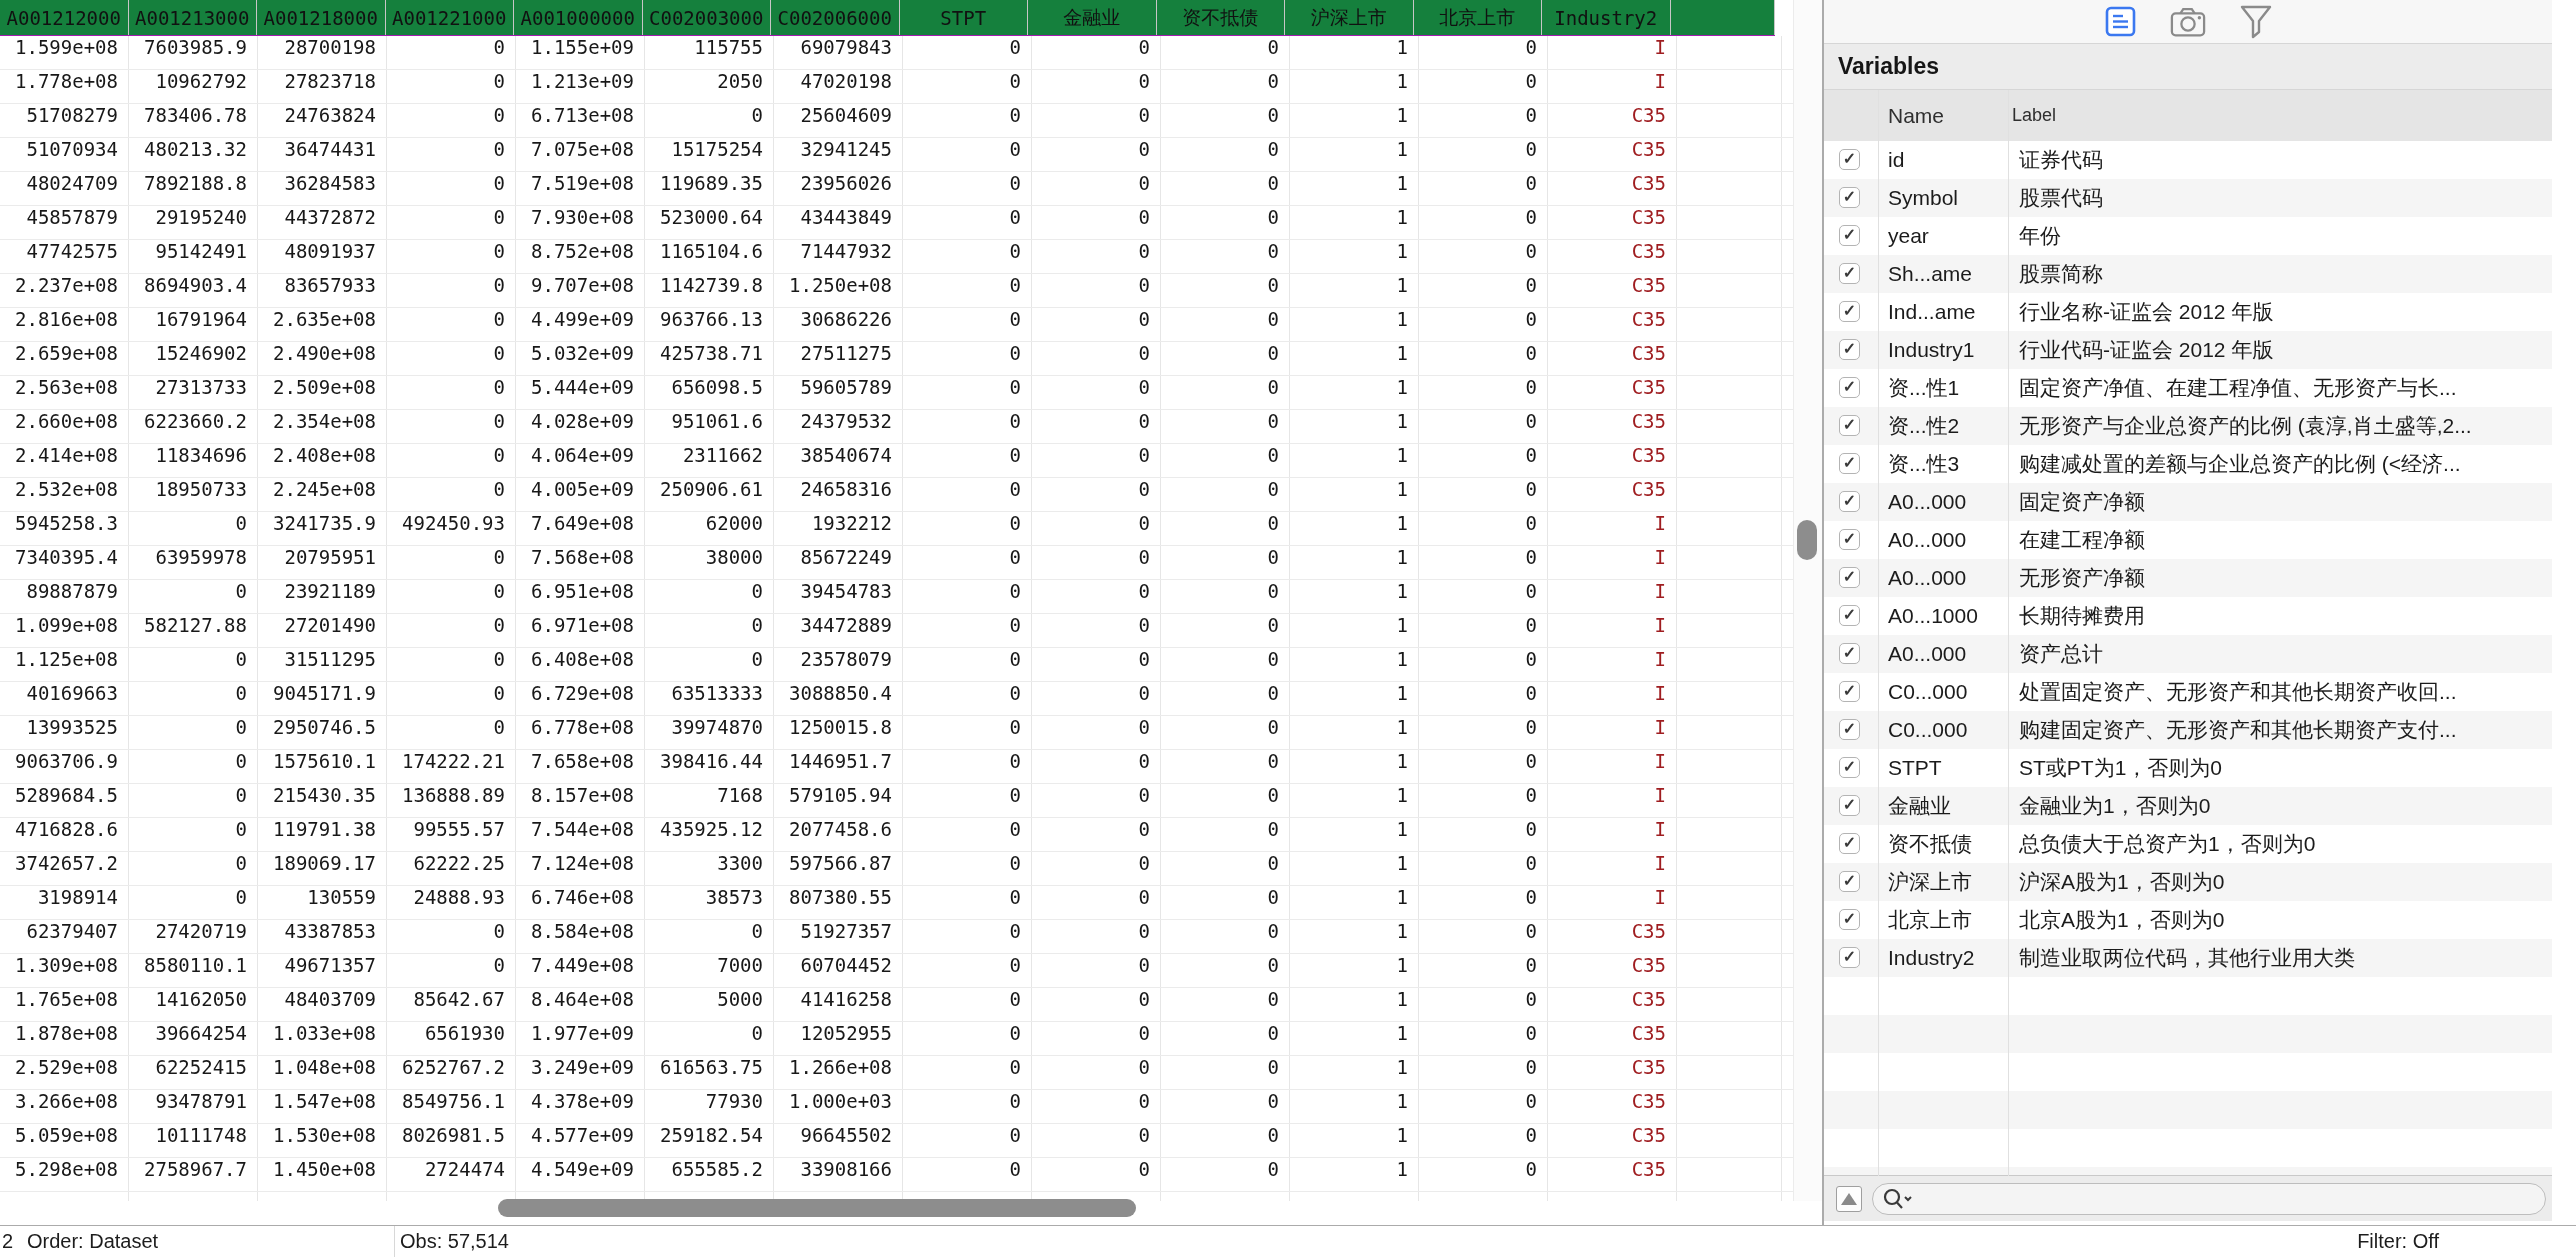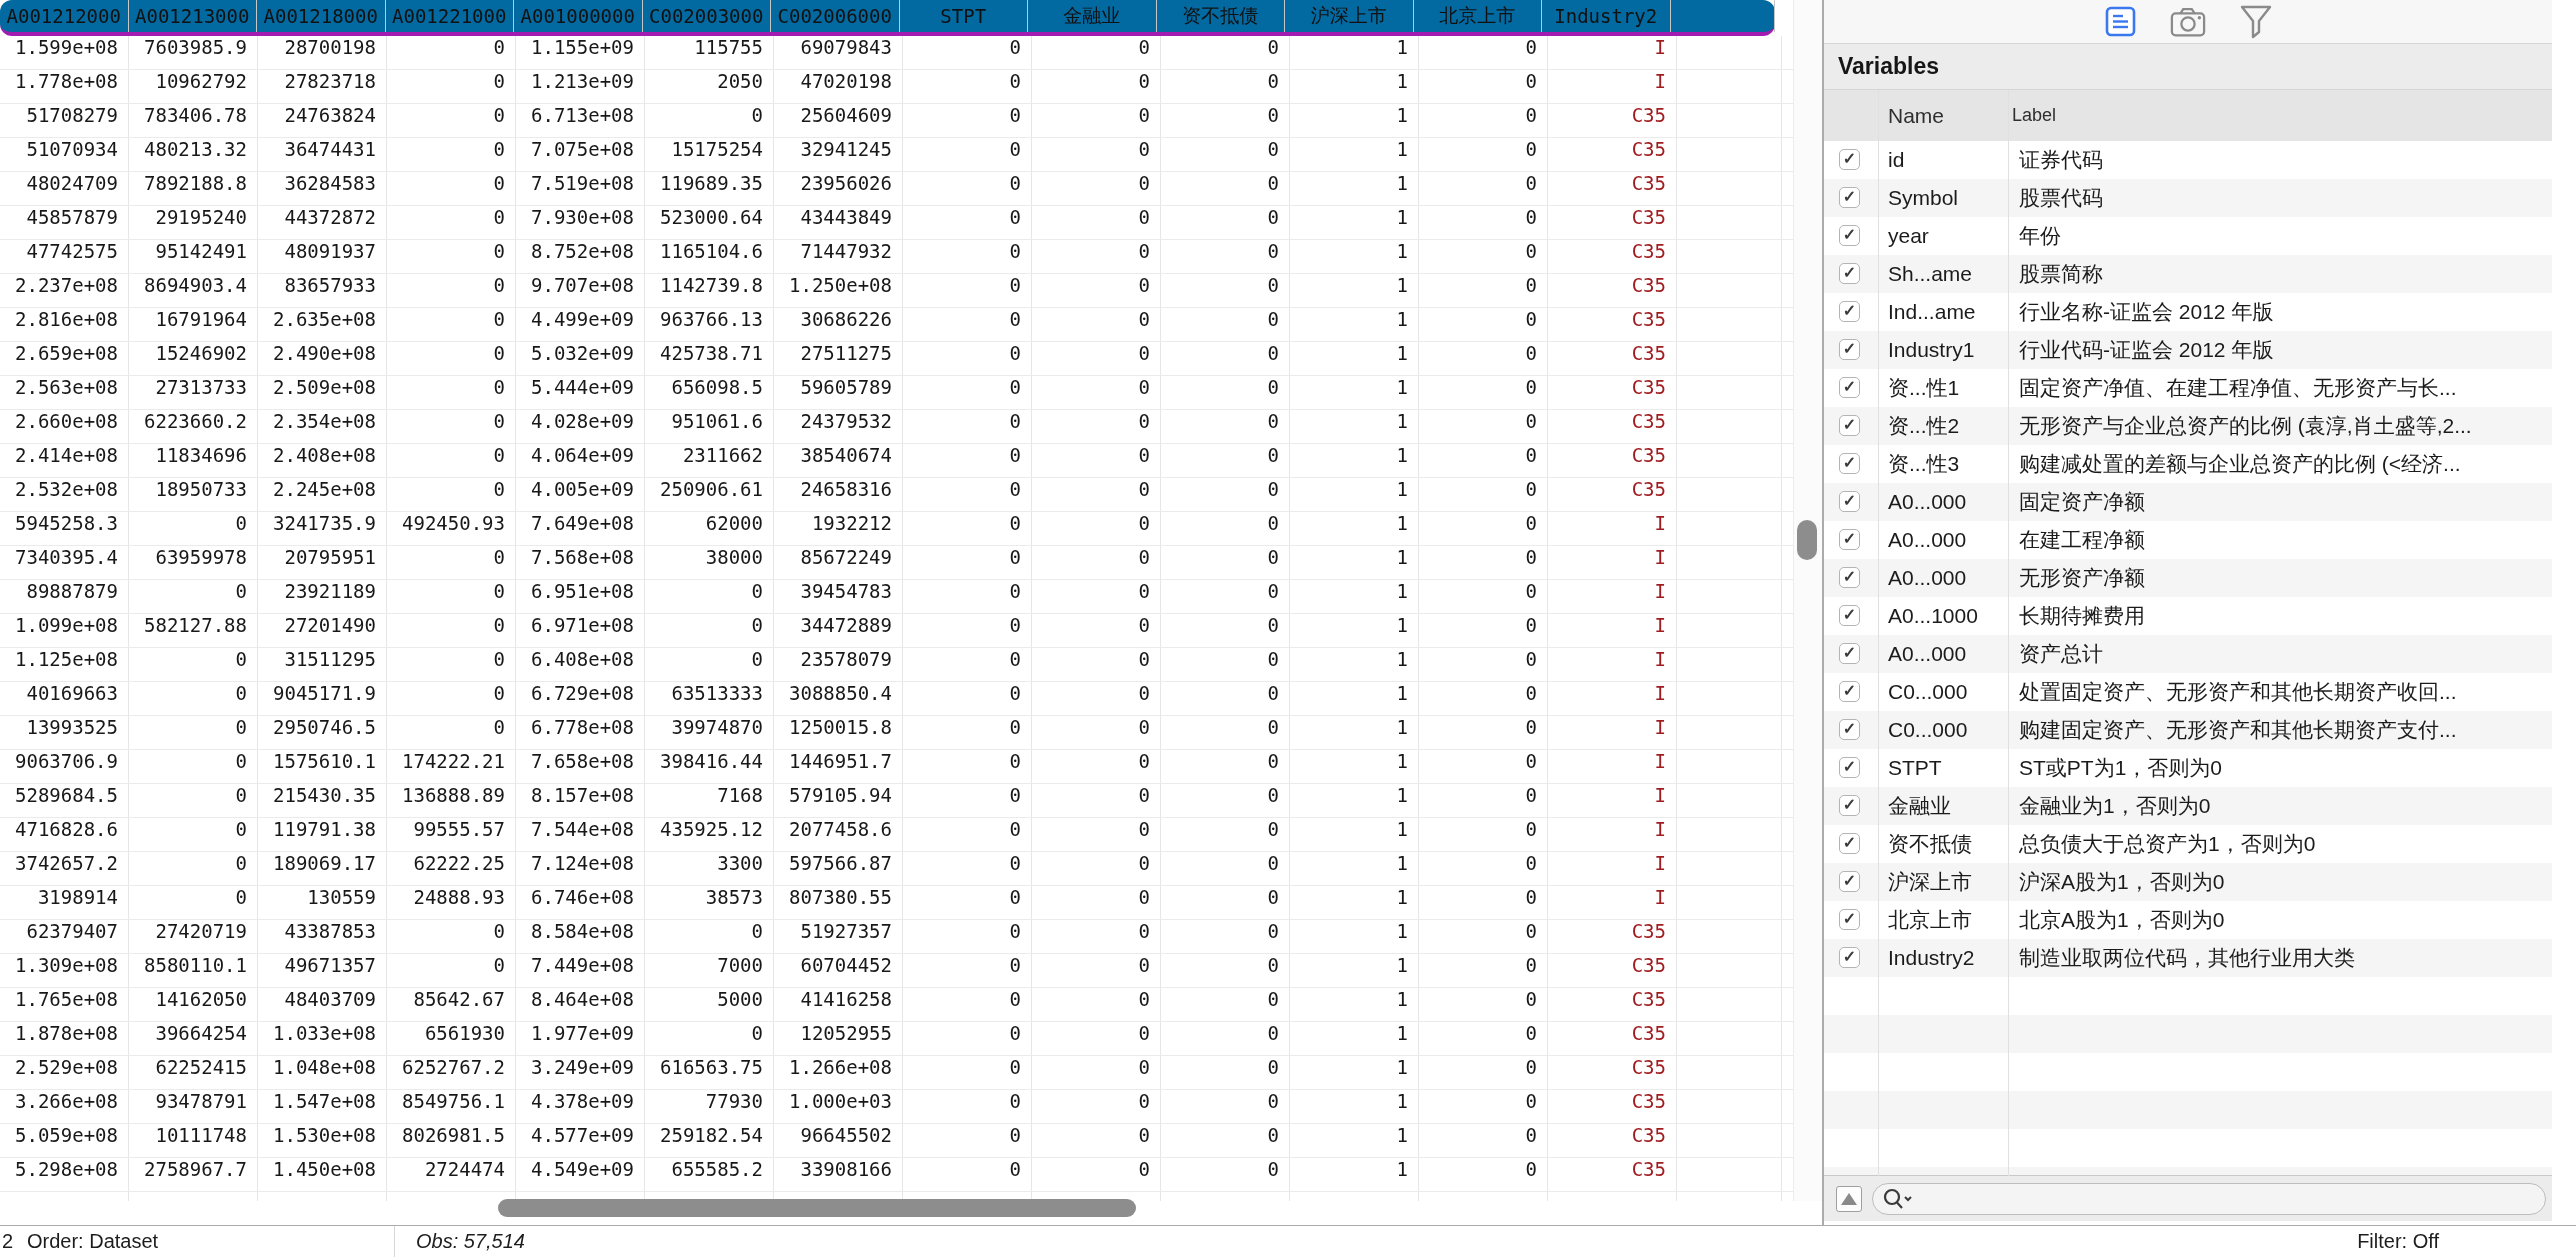--- a/index.html
+++ b/index.html
@@ -1,21 +1,21 @@
 <!DOCTYPE html>
 <html><head>
 <meta charset="utf-8">
 <style>
   html,body{margin:0;padding:0;background:#fff;}
   .screen{position:relative;width:2576px;height:1257px;overflow:hidden;background:#fff;
           font-family:"Liberation Sans",sans-serif;}
   
   .data-pane{position:absolute;left:0;top:0;width:1822px;height:1225px;overflow:hidden;background:#fff;}
   .grid-header{position:absolute;left:0;top:0;width:1775px;height:36px;display:flex;
-               background:#0369a1;border-bottom:4px solid #a21caf;box-sizing:border-box;border-radius:12px;}
+               background:#15803d;border-bottom:1px solid #a21caf;box-sizing:border-box;}
   .col-h{width:129px;box-sizing:border-box;border-right:1px solid #c6c6c6;display:flex;
          align-items:center;justify-content:center;font:19px "DejaVu Sans Mono",monospace;color:#111;}
   .col-h.empty{width:105px;}
   .grid-body{position:absolute;left:0;top:36px;width:1793px;}
   .grid-row{display:flex;height:34px;box-sizing:border-box;border-bottom:1px solid #ebebeb;background:#fff;}
   .grid-row.partial{height:14px;border-bottom:none;}
   .cell{width:129px;box-sizing:border-box;border-right:1px solid #e6e6e6;text-align:right;
         padding-right:10px;line-height:33px;font:19px "DejaVu Sans Mono",monospace;color:#181818;
         overflow:hidden;white-space:nowrap;}
   .cell.empty{width:105px;}
@@ -64,21 +64,21 @@
                background:#f4f4f4;border:1.5px solid #bdbdbd;box-sizing:border-box;display:flex;align-items:center;}
   .search-input{border:none;outline:none;background:transparent;flex:1;height:100%;
                 font-size:19px;font-family:"Liberation Sans",sans-serif;}
   
   .status-bar{position:absolute;left:0;top:1225px;width:2576px;height:32px;background:#fff;
               border-top:1px solid #ababab;box-sizing:border-box;font-size:20px;color:#1d1d1d;}
   .sb-item{position:absolute;top:0;line-height:30px;white-space:nowrap;}
   .sb-clip{left:2px;}
   .sb-order{left:27px;}
   .sb-sep{position:absolute;left:394px;top:0;width:1px;height:31px;background:#d8d8d8;}
-  .sb-obs{left:416px;font-style:italic;}
+  .sb-obs{left:400px;}
   .sb-filter{right:137px;}
 </style>
 </head>
 <body>
 
 <div class="screen">
 
   <div class="data-pane">
     <div class="grid-header" id="grid-header">
         <div class="col-h">A001212000</div>

